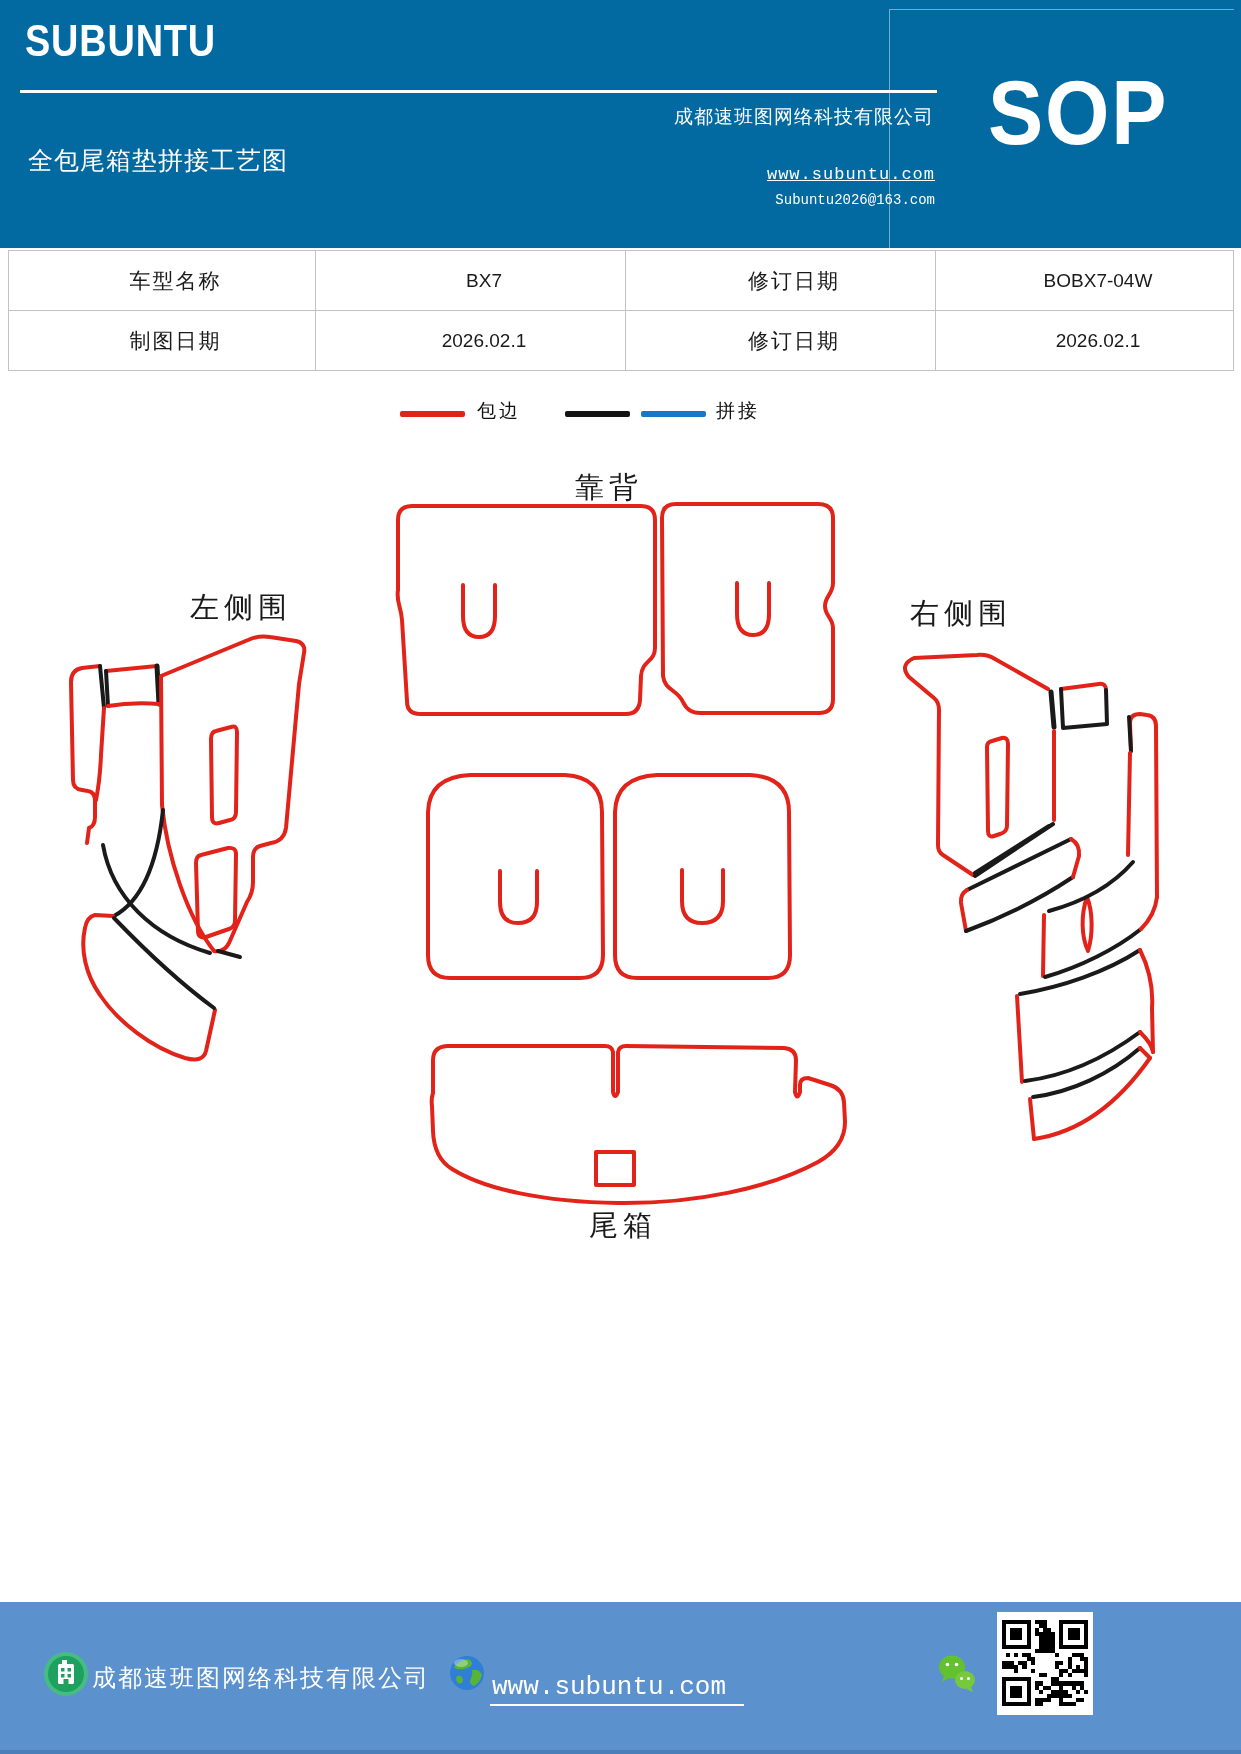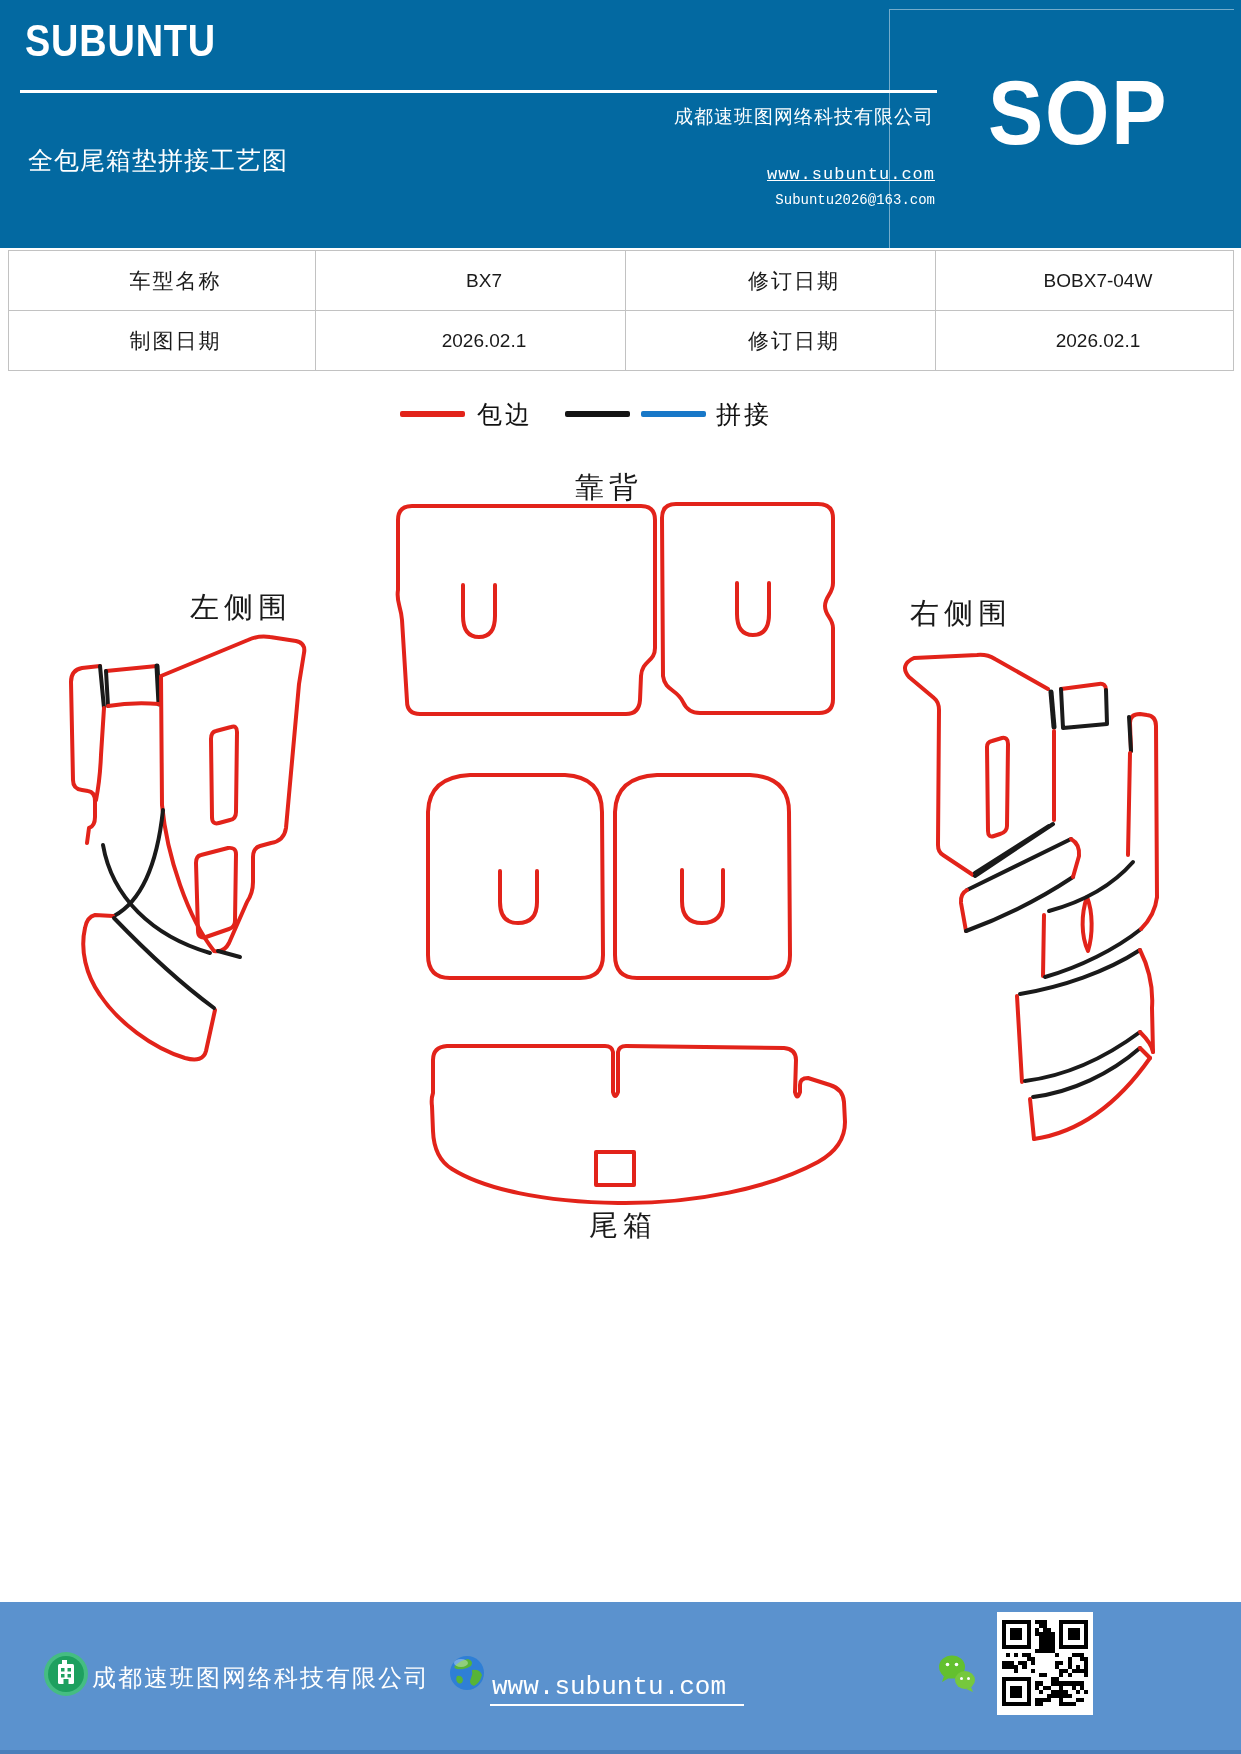--- a/index.html
+++ b/index.html
@@ -29,21 +29,21 @@
   .info-table td{border:1px solid #c2c2c2;text-align:center;vertical-align:middle;height:57px;
         color:#1a1a1a;padding-left:28px;}
   td.zh{font-family:"Liberation Serif",serif;font-size:21px;letter-spacing:2px;}
   td.val{font-family:"Liberation Sans",sans-serif;font-size:19px;margin-top:33px;}
   
   .legend{position:absolute;left:0;top:398px;width:1241px;height:36px;}
   .swatch{position:absolute;top:13px;height:6px;border-radius:2px;}
   .sw-red{left:400px;width:65px;background:#e2231a;}
   .sw-black{left:565px;width:65px;background:#141414;}
   .sw-blue{left:641px;width:65px;background:#1878c8;}
-  .leg-label{position:absolute;top:0;font-size:25px;color:#111111;
+  .leg-label{position:absolute;top:0;font-size:19px;color:#111111;
         font-family:"Liberation Serif",serif;letter-spacing:3px;}
   .leg-baobian{left:477px;}
   .leg-pinjie{left:716px;}
   
   .diagram{position:absolute;left:0;top:370px;width:1204px;height:900px;}
   .diagram svg{display:block;}
   .red{stroke:#e2231a;stroke-width:4;fill:none;stroke-linecap:round;stroke-linejoin:round;}
   .blk{stroke:#1a1a1a;stroke-width:4;fill:none;stroke-linecap:round;stroke-linejoin:round;}
   .blk2{stroke:#1a1a1a;stroke-width:5;fill:none;stroke-linecap:round;stroke-linejoin:round;}
   .dlabel{font-family:"Liberation Serif",serif;fill:#1a1a1a;font-size:29px;letter-spacing:5px;}

